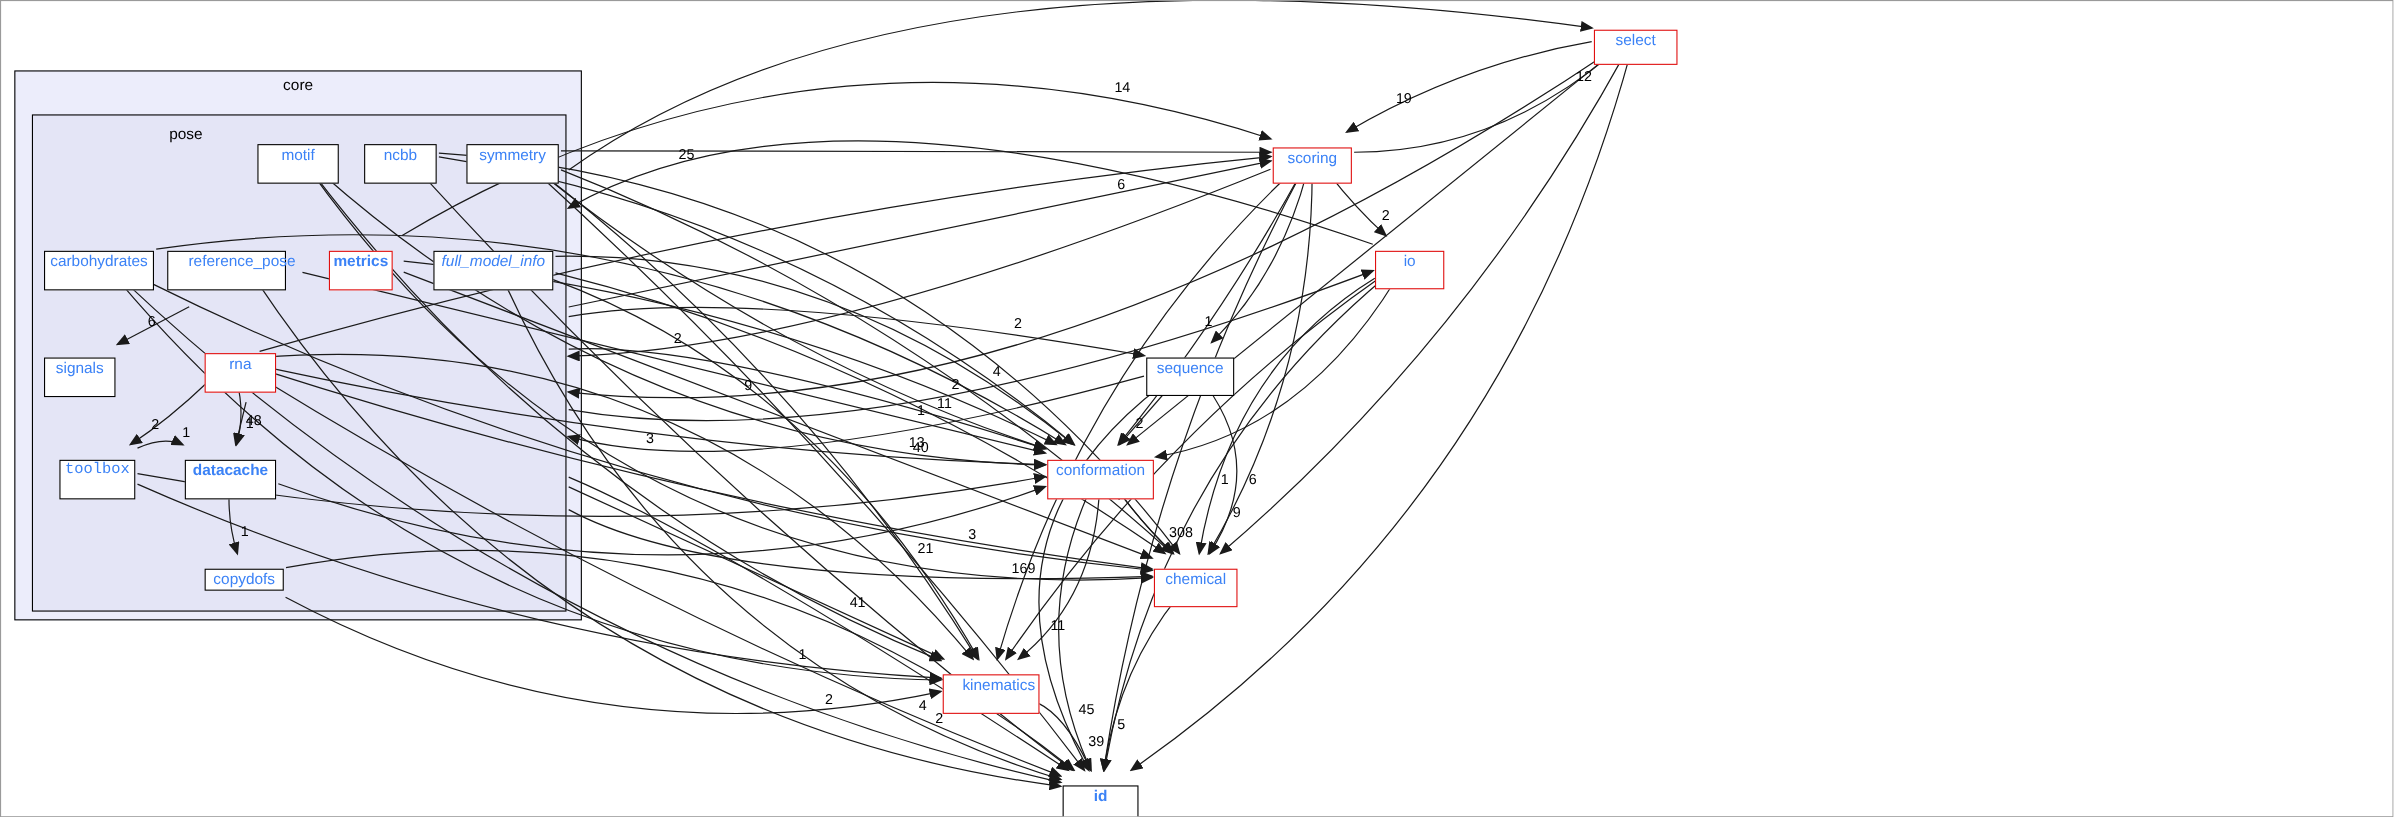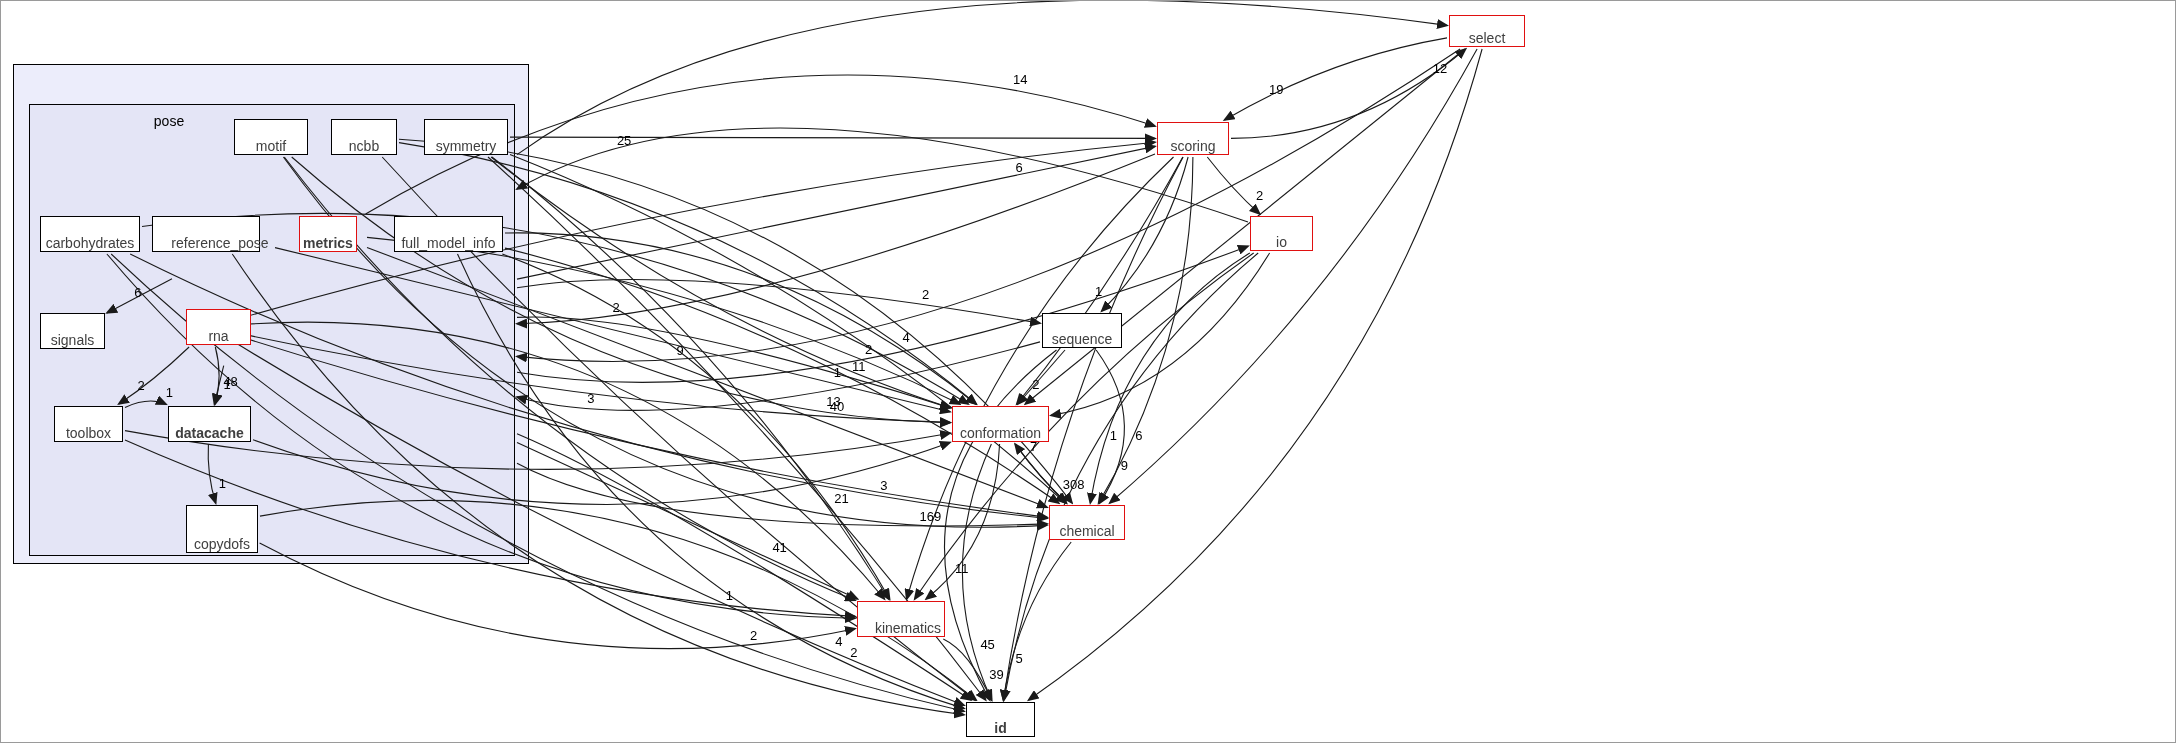--- a/index.html
+++ b/index.html
@@ -6,30 +6,31 @@
   .canvas{
     position:relative;width:2176px;height:743px;background:#ffffff;
     border:1px solid #9a9a9a;box-sizing:border-box;overflow:hidden;
     font-family:"Liberation Sans", sans-serif;
   }
   .cluster{position:absolute;border:1px solid #000;z-index:0;box-sizing:border-box;}
   .cluster-label{position:absolute;z-index:0;font-size:14px;color:#000;text-align:center;}
   #edges{position:absolute;left:0;top:0;width:2176px;height:743px;z-index:1;pointer-events:none;}
   .node{
     position:absolute;z-index:2;background:#ffffff;border:1px solid #000;
-    display:flex;align-items:flex-end;justify-content:center;
-    font-size:14px;color:#404040;box-sizing:border-box;cursor:pointer;white-space:nowrap;
+    display:flex;align-items:flex-start;justify-content:center;
+    font-size:14px;color:#3b82f6;box-sizing:border-box;cursor:pointer;white-space:nowrap;margin-top:12px;
   }
 </style>
 </head>
 <body>
 
 <div class="canvas">
 
   <div class="cluster" style="left: 12px; top: 63px; width: 516px; height: 500px; background: rgb(236, 237, 251);"></div>
+  <div class="cluster-label" style="left:12px;top:68px;width:516px;">core</div>
 
   <div class="cluster" style="left: 28px; top: 103px; width: 486px; height: 452px; background: rgb(228, 229, 246);"></div>
   <div class="cluster-label" style="left:28px;top:112px;width:280px;">pose</div>
 
   <svg id="edges" xmlns="http://www.w3.org/2000/svg" viewBox="0 0 2176 743">
       <defs>
         <marker id="arrow" markerUnits="userSpaceOnUse" markerWidth="12" markerHeight="10" refX="10" refY="5" orient="auto">
           <path d="M0,0 L12,5 L0,10 z" fill="#1a1a1a"></path>
         </marker>
       </defs>
@@ -165,36 +166,36 @@
     </div>
   <div class="node" style="left: 39px; top: 215px; width: 100px; height: 36px; border-color: rgb(0, 0, 0); background: rgb(255, 255, 255);">
     <span>carbohydrates</span>
     </div>
   <div class="node" style="left: 151px; top: 215px; width: 108px; height: 36px; border-color: rgb(0, 0, 0); background: rgb(255, 255, 255); padding-left: 28px;">
     <span>reference_pose</span>
     </div>
   <div class="node" style="left: 298px; top: 215px; width: 58px; height: 36px; border-color: rgb(224, 16, 16); background: rgb(255, 255, 255); font-weight: bold;">
     <span>metrics</span>
     </div>
-  <div class="node" style="left: 393px; top: 215px; width: 109px; height: 36px; border-color: rgb(0, 0, 0); background: rgb(255, 255, 255);">
+  <div class="node" style="left: 393px; top: 215px; width: 109px; height: 36px; border-color: rgb(0, 0, 0); background: rgb(255, 255, 255); font-style: italic;">
     <span>full_model_info</span>
     </div>
   <div class="node" style="left: 39px; top: 312px; width: 65px; height: 36px; border-color: rgb(0, 0, 0); background: rgb(255, 255, 255);">
     <span>signals</span>
     </div>
   <div class="node" style="left: 185px; top: 308px; width: 65px; height: 36px; border-color: rgb(224, 16, 16); background: rgb(255, 255, 255);">
     <span>rna</span>
     </div>
-  <div class="node" style="left: 53px; top: 405px; width: 69px; height: 36px; border-color: rgb(0, 0, 0); background: rgb(255, 255, 255);">
+  <div class="node" style="left: 53px; top: 405px; width: 69px; height: 36px; border-color: rgb(0, 0, 0); background: rgb(255, 255, 255); font-family: Liberation Mono, monospace;">
     <span>toolbox</span>
     </div>
   <div class="node" style="left: 167px; top: 405px; width: 83px; height: 36px; border-color: rgb(0, 0, 0); background: rgb(255, 255, 255); font-weight: bold;">
     <span>datacache</span>
     </div>
-  <div class="node" style="left: 185px; top: 504px; width: 72px; height: 48px; border-color: rgb(0, 0, 0); background: rgb(255, 255, 255);">
+  <div class="node" style="left: 185px; top: 504px; width: 72px; height: 20px; border-color: rgb(0, 0, 0); background: rgb(255, 255, 255);">
     <span>copydofs</span>
     </div>
 
   <div class="node" style="left: 1448px; top: 14px; width: 76px; height: 32px; border-color: rgb(224, 16, 16); background: rgb(255, 255, 255);">
     <span>select</span>
     </div>
   <div class="node" style="left: 1156px; top: 121px; width: 72px; height: 33px; border-color: rgb(224, 16, 16); background: rgb(255, 255, 255);">
     <span>scoring</span>
     </div>
   <div class="node" style="left: 1249px; top: 215px; width: 63px; height: 35px; border-color: rgb(224, 16, 16); background: rgb(255, 255, 255);">

